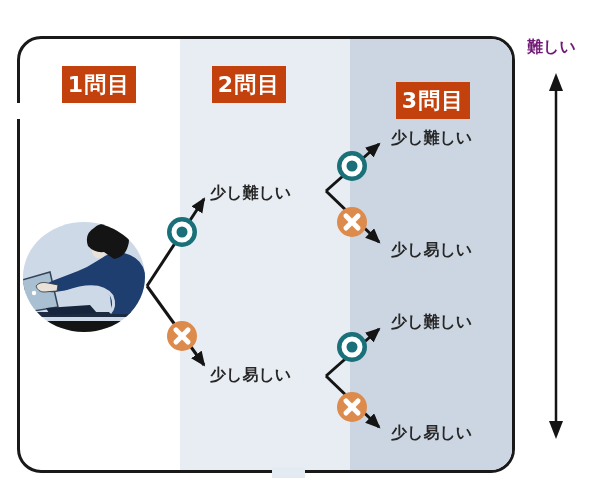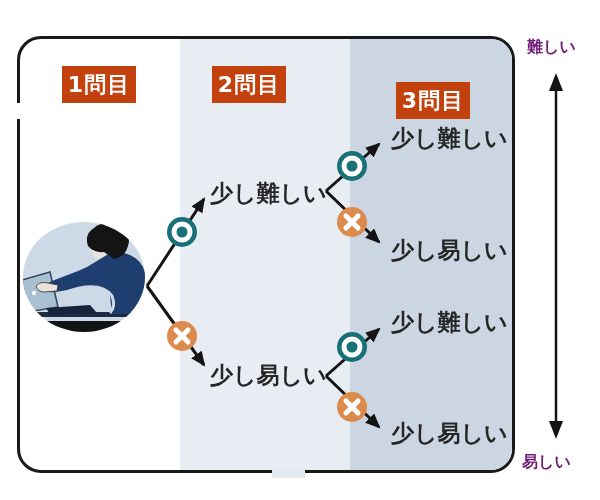--- a/index.html
+++ b/index.html
@@ -14,21 +14,21 @@
   }
   .band{position:absolute;top:0;height:100%;}
   .band2{left:160px;width:170px;background:#e8edf3;}
   .band3{left:330px;width:162px;background:#ccd6e2;}
   .hdr{
     position:absolute;width:74px;height:37px;background:#c2410c;color:#ffffff;
     font-size:22px;font-weight:bold;display:flex;align-items:center;justify-content:center;
     letter-spacing:1px;
   }
   .blabel{
-    position:absolute;transform:translateY(-50%);font-size:23px;font-weight:600;
+    position:absolute;transform:translateY(-50%);font-size:16px;font-weight:600;
     color:#262626;white-space:nowrap;line-height:1;
   }
   .slabel{
     position:absolute;transform:translateY(-50%);font-size:16px;font-weight:600;
     color:#701a75;white-space:nowrap;line-height:1;
   }
   .svg-overlay{position:absolute;left:0;top:0;pointer-events:none;}
   .gap-left{position:absolute;left:14px;top:103px;width:9px;height:16px;background:#ffffff;}
   .gap-bottom{position:absolute;left:272px;top:467px;width:33px;height:11px;background:#e3eaf1;}
 </style>
@@ -126,15 +126,14 @@
   </svg>
 
   <div class="blabel" style="left:210px;top:193px">少し難しい</div>
   <div class="blabel" style="left:210px;top:375px">少し易しい</div>
   <div class="blabel" style="left:391px;top:138px">少し難しい</div>
   <div class="blabel" style="left:391px;top:250px">少し易しい</div>
   <div class="blabel" style="left:391px;top:322px">少し難しい</div>
   <div class="blabel" style="left:391px;top:433px">少し易しい</div>
 
   <div class="slabel" style="left:527px;top:47px">難しい</div>
-  <div class="slabel" style="left:522px;top:462px">易しい</div>
 
 </div>
 
 </body></html>

